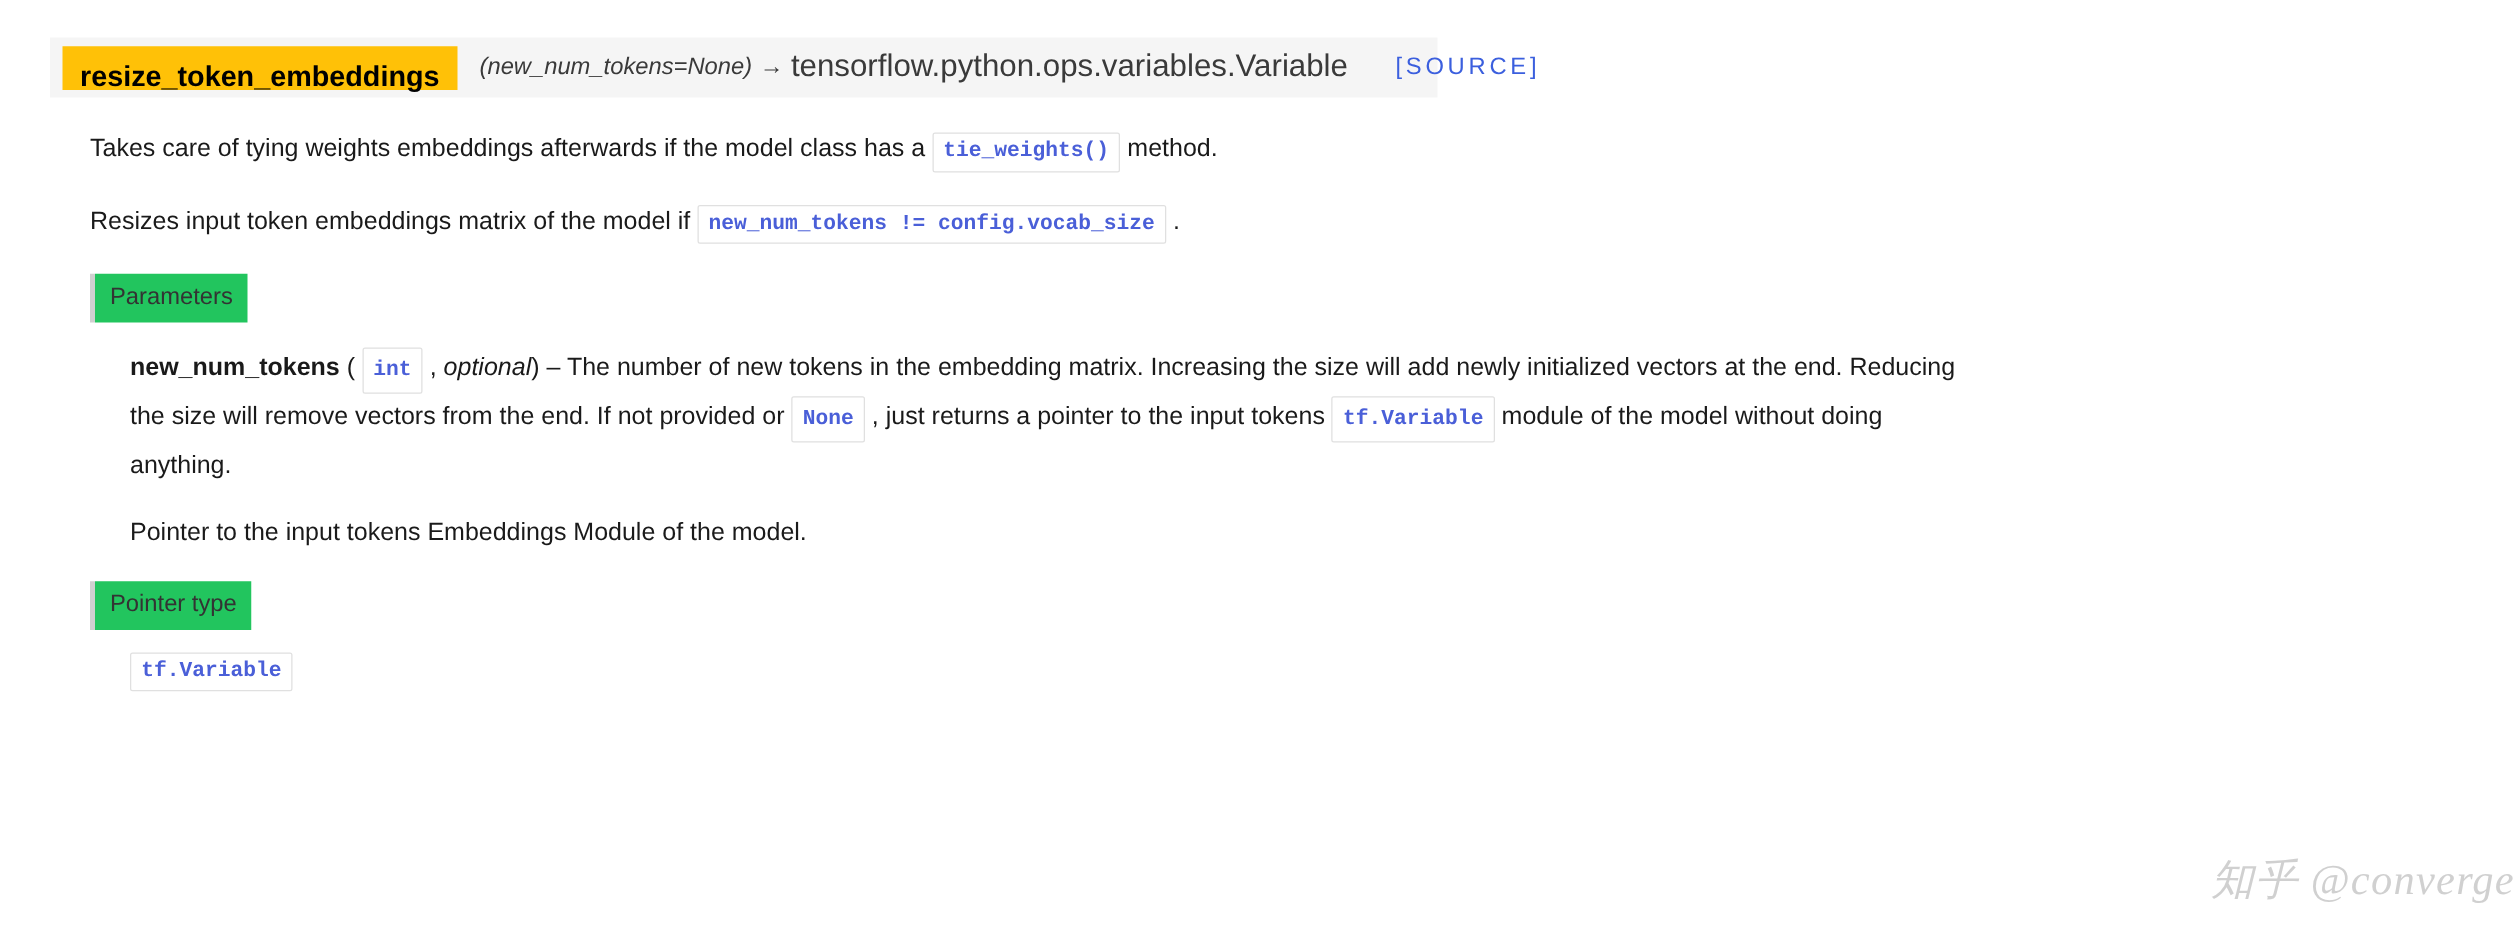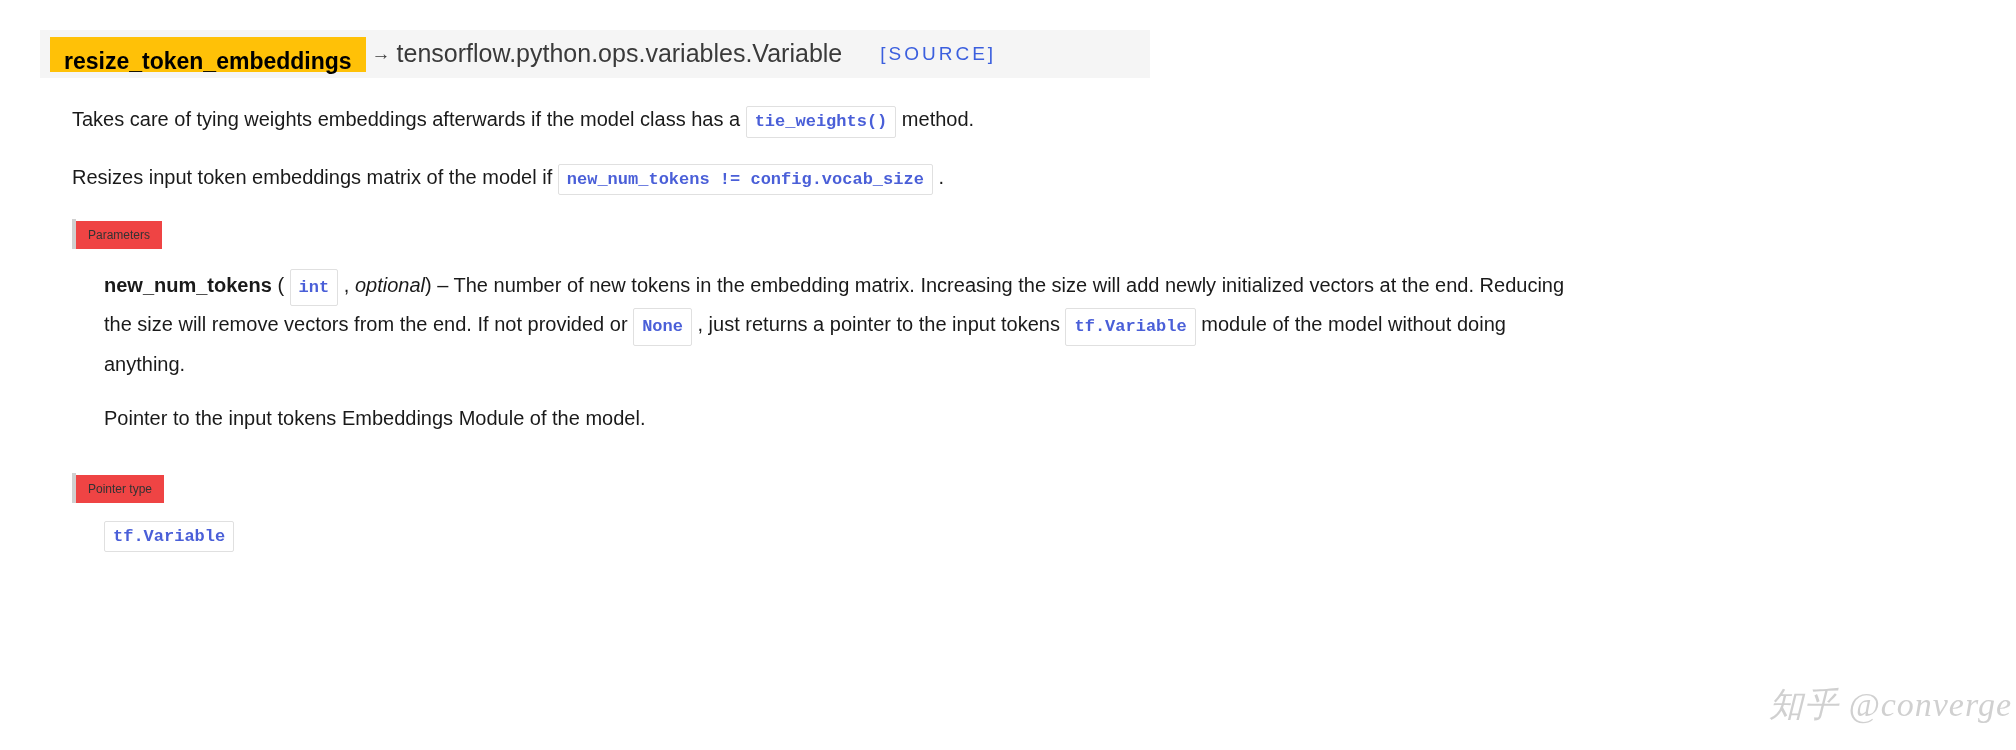--- a/index.html
+++ b/index.html
@@ -77,42 +77,42 @@
   border-radius: 2px;
   display: inline-block;
 }
 .section-label-wrap {
   border-left: 4px solid #d0d0d0;
   margin-bottom: 18px;
   margin-top: 8px;
 }
 .section-label {
   display: inline-block;
-  background: #ef4444;
+  background: #22c55e;
   padding: 5px 12px;
-  font-size: 12px;
+  font-size: 19px;
   color: #333;
 }
 .param-block {
   margin-left: 32px;
   margin-bottom: 20px;
   font-size: 20px;
   line-height: 1.85;
   max-width: 1480px;
 }
 .param-name {
   font-weight: 700;
 }
 .optional {
   font-style: italic;
 }
 .returns-text {
   margin-left: 32px;
   font-size: 20px;
-  margin-bottom: 40px;
+  margin-bottom: 24px;
 }
 .return-type-block {
   margin-left: 32px;
 }
 .watermark {
   position: absolute;
   right: 4px;
   bottom: 20px;
   font-size: 34px;
   color: rgba(120,120,120,0.35);
@@ -120,20 +120,21 @@
   font-family: "Times New Roman", serif;
   pointer-events: none;
   letter-spacing: 1px;
 }
 </style>
 </head>
 <body>
 
 <div class="signature-bar">
   <span class="method-highlight">resize_token_embeddings</span>
+  <span class="sig-params">(new_num_tokens=None)</span>
   <span class="sig-arrow"> → </span>
   <span class="sig-return">tensorflow.python.ops.variables.Variable</span>
   <a class="source-link">[SOURCE]</a>
 </div>
 
 <div class="content">
 
   <p class="para">
     <span>Takes care of tying weights embeddings afterwards if the model class has a </span>
     <span class="code-inline">tie_weights()</span>

